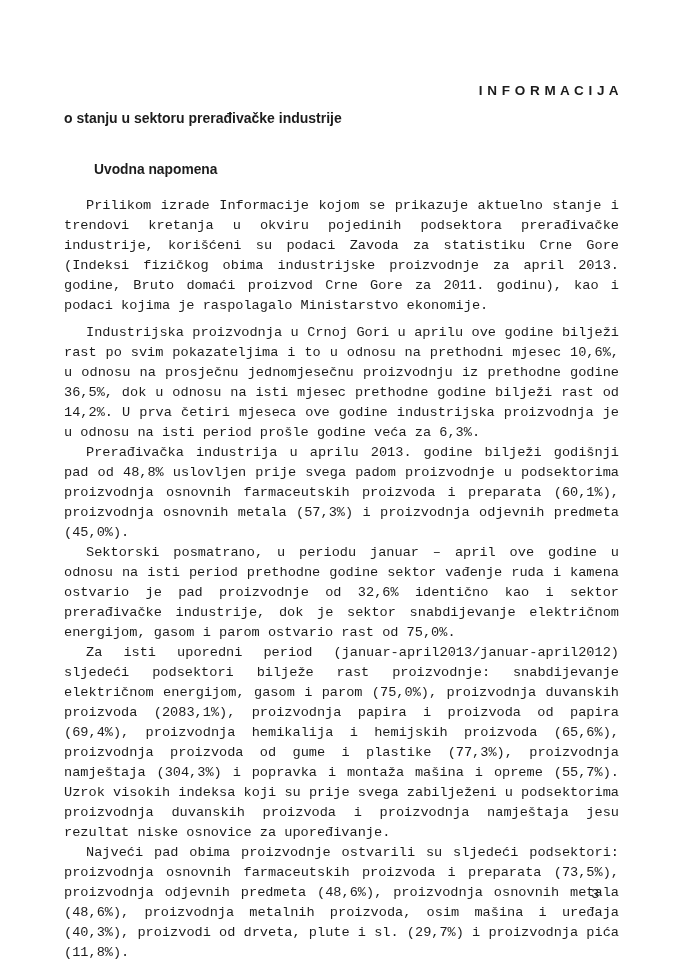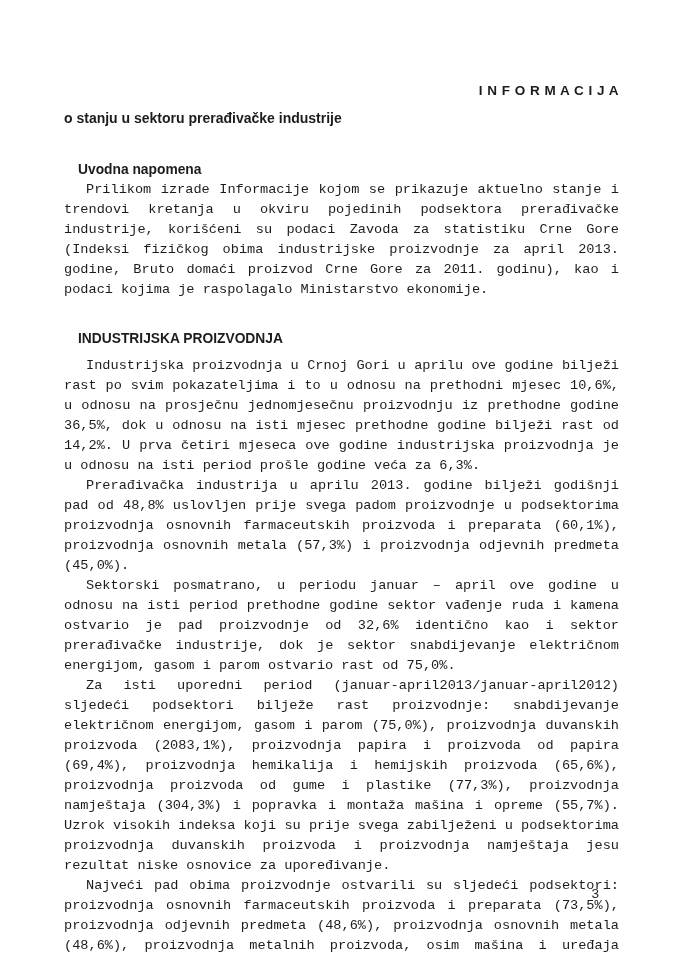--- a/index.html
+++ b/index.html
@@ -37,21 +37,21 @@
     margin: 7px 0 0 0;
     text-align: left;
     font-weight: 700;
     font-size: 14px;
     line-height: 20px;
   }
   .section-heading {
     font-weight: 700;
     font-size: 13.8px;
     line-height: 20px;
-    margin: 0;
+    margin: 16px;
     padding-left: 14px;
   }
   .sh-uvodna {
     margin-top: 32px;
   }
   .sh-industrijska {
     margin-top: 29px;
   }
   .par {
     margin: 0 0 0 0;
@@ -75,21 +75,20 @@
   <div class="content">
 
     <h1 class="doc-title">I N F O R M A C I J A</h1>
 
     <h2 class="doc-subtitle">o stanju u sektoru prerađivačke industrije</h2>
 
     <h3 class="section-heading sh-uvodna">Uvodna napomena</h3>
 
     <p class="par">Prilikom izrade Informacije kojom se prikazuje aktuelno stanje i trendovi kretanja u okviru pojedinih podsektora prerađivačke industrije, korišćeni su podaci Zavoda za statistiku Crne Gore (Indeksi fizičkog obima industrijske proizvodnje za april 2013. godine, Bruto domaći proizvod Crne Gore za 2011. godinu), kao i podaci kojima je raspolagalo Ministarstvo ekonomije.</p>
 
-    <h3 class="section-heading sh-industrijska">INDUSTRIJSKA PROIZVODNJA</h3>
 
     <p class="par" style="margin-top:7px">Industrijska proizvodnja u Crnoj Gori u aprilu ove godine bilježi rast po svim pokazateljima i to u odnosu na prethodni mjesec 10,6%, u odnosu na prosječnu jednomjesečnu proizvodnju iz prethodne godine 36,5%, dok u odnosu na isti mjesec prethodne godine bilježi rast od 14,2%. U prva četiri mjeseca ove godine industrijska proizvodnja je u odnosu na isti period prošle godine veća za 6,3%.</p>
 
 
     <p class="par">Prerađivačka industrija u aprilu 2013. godine bilježi godišnji pad od 48,8% uslovljen prije svega padom proizvodnje u podsektorima proizvodnja osnovnih farmaceutskih proizvoda i preparata (60,1%), proizvodnja osnovnih metala (57,3%) i proizvodnja odjevnih predmeta (45,0%).</p>
 
     <p class="par">Sektorski posmatrano, u periodu januar – april ove godine u odnosu na isti period prethodne godine sektor vađenje ruda i kamena ostvario je pad proizvodnje od 32,6% identično kao i sektor prerađivačke industrije, dok je sektor snabdijevanje električnom energijom, gasom i parom ostvario rast od 75,0%.</p>
 
     <p class="par">Za isti uporedni period (januar-april2013/januar-april2012) sljedeći podsektori bilježe rast proizvodnje: snabdijevanje električnom energijom, gasom i parom (75,0%), proizvodnja duvanskih proizvoda (2083,1%), proizvodnja papira i proizvoda od papira (69,4%), proizvodnja hemikalija i hemijskih proizvoda (65,6%), proizvodnja proizvoda od gume i plastike (77,3%), proizvodnja namještaja (304,3%) i popravka i montaža mašina i opreme (55,7%). Uzrok visokih indeksa koji su prije svega zabilježeni u podsektorima proizvodnja duvanskih proizvoda i proizvodnja namještaja jesu rezultat niske osnovice za upoređivanje.</p>
 

